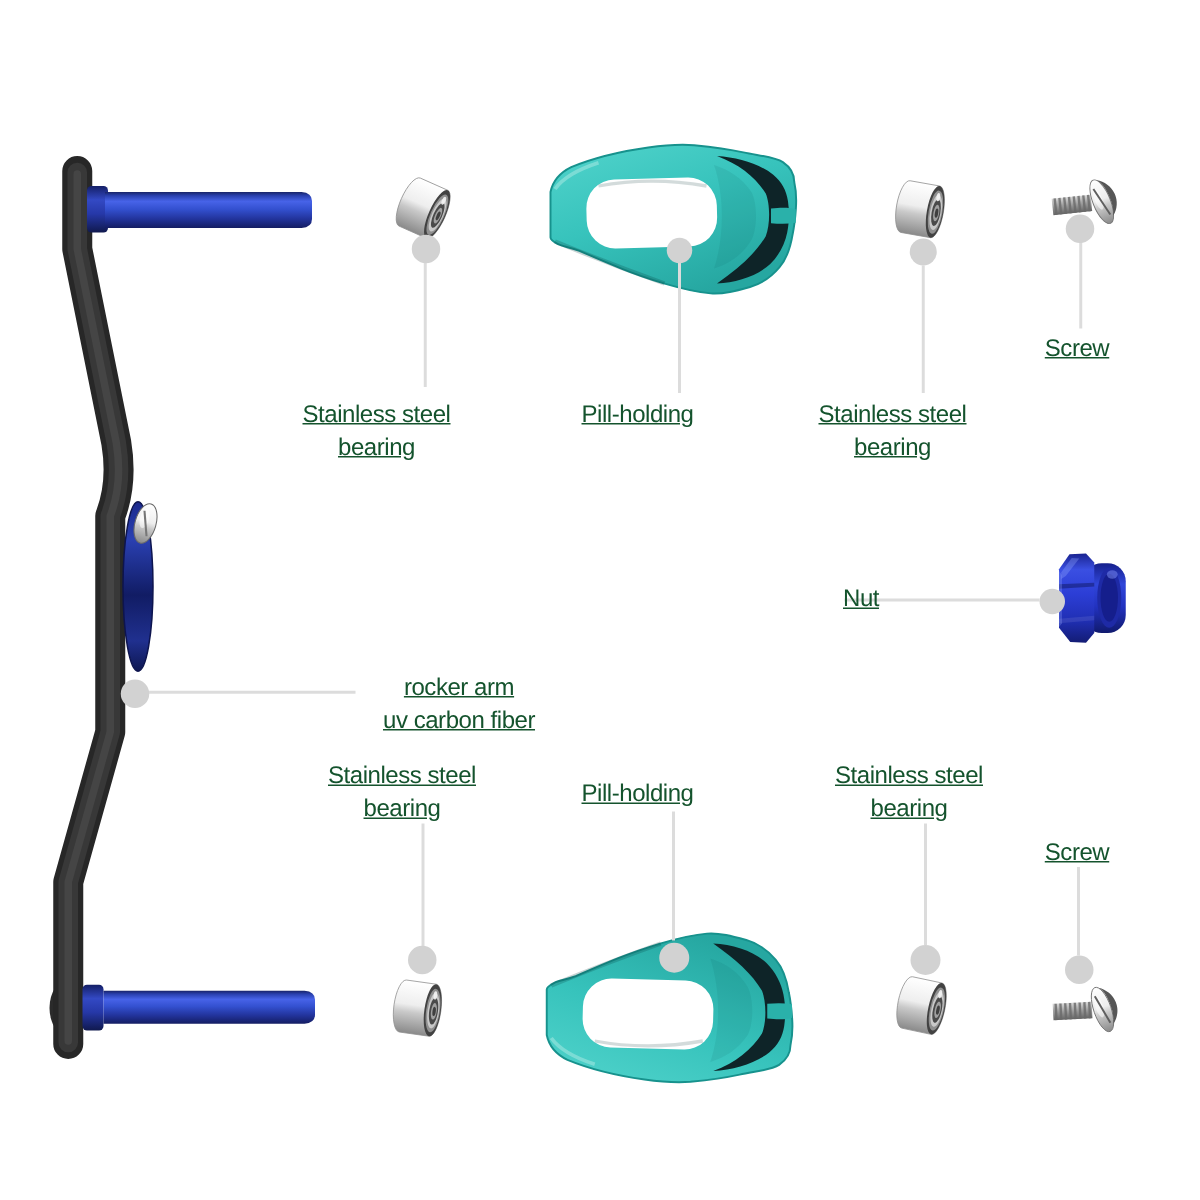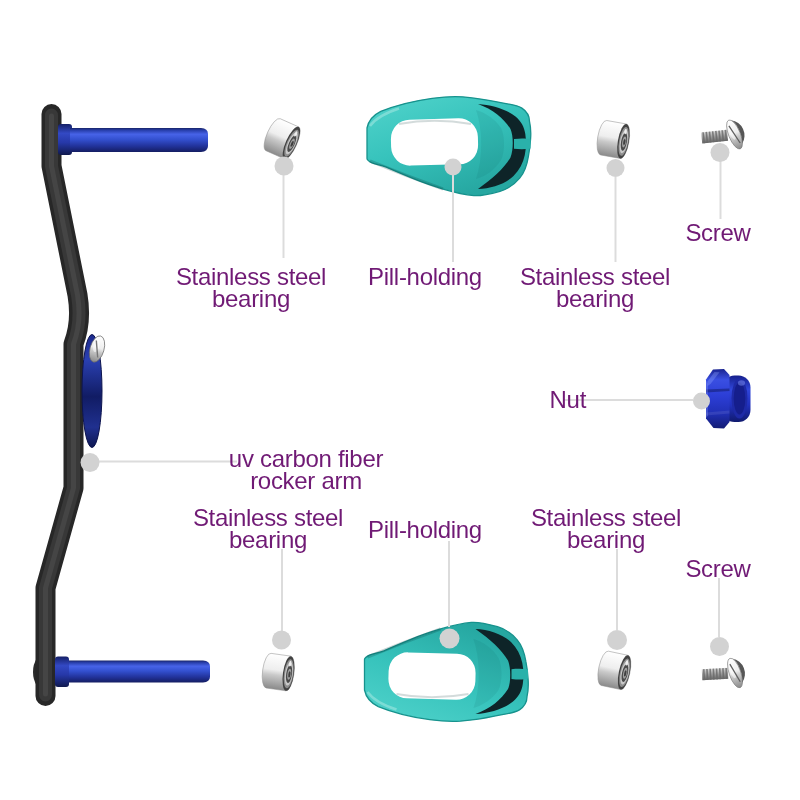--- a/index.html
+++ b/index.html
@@ -1,20 +1,20 @@
 <!DOCTYPE html>
 <html><head>
 <meta charset="utf-8">
 <style>
   html,body{margin:0;padding:0;background:#ffffff;}
   .stage{position:relative;width:800px;height:800px;background:#ffffff;overflow:hidden;
          font-family:"Liberation Sans",sans-serif;}
   .stage svg{position:absolute;left:0;top:0;}
   .part-label{position:absolute;transform:translateX(-50%);text-align:center;
-      font-size:24px;line-height:22px;letter-spacing:-0.3px;color:#701a75;white-space:nowrap;}
+      font-size:16px;line-height:22px;letter-spacing:-0.3px;color:#14532d;white-space:nowrap;text-decoration:underline;}
   .part-label.right-aligned{transform:translateX(-100%);text-align:right;}
   .part-label span{display:block;}
 </style>
 </head>
 <body>
 
 <div class="stage">
 <svg width="800" height="800" viewBox="0 0 800 800">
   <defs>
     <linearGradient id="gShaft" x1="0" y1="0" x2="0" y2="1">
@@ -221,22 +221,22 @@
     <span>Stainless steel</span>
       <span>bearing</span>
   </div>
   <div class="part-label" style="left:718px;top:222px">
     <span>Screw</span>
   </div>
   <div class="part-label right-aligned" style="left:586px;top:389px">
     <span>Nut</span>
   </div>
   <div class="part-label" style="left:306px;top:448px">
-    <span>uv carbon fiber</span>
-      <span>rocker arm</span>
+    <span>rocker arm</span>
+      <span>uv carbon fiber</span>
   </div>
   <div class="part-label" style="left:268px;top:507px">
     <span>Stainless steel</span>
       <span>bearing</span>
   </div>
   <div class="part-label" style="left:425px;top:519px">
     <span>Pill-holding</span>
   </div>
   <div class="part-label" style="left:606px;top:507px">
     <span>Stainless steel</span>

